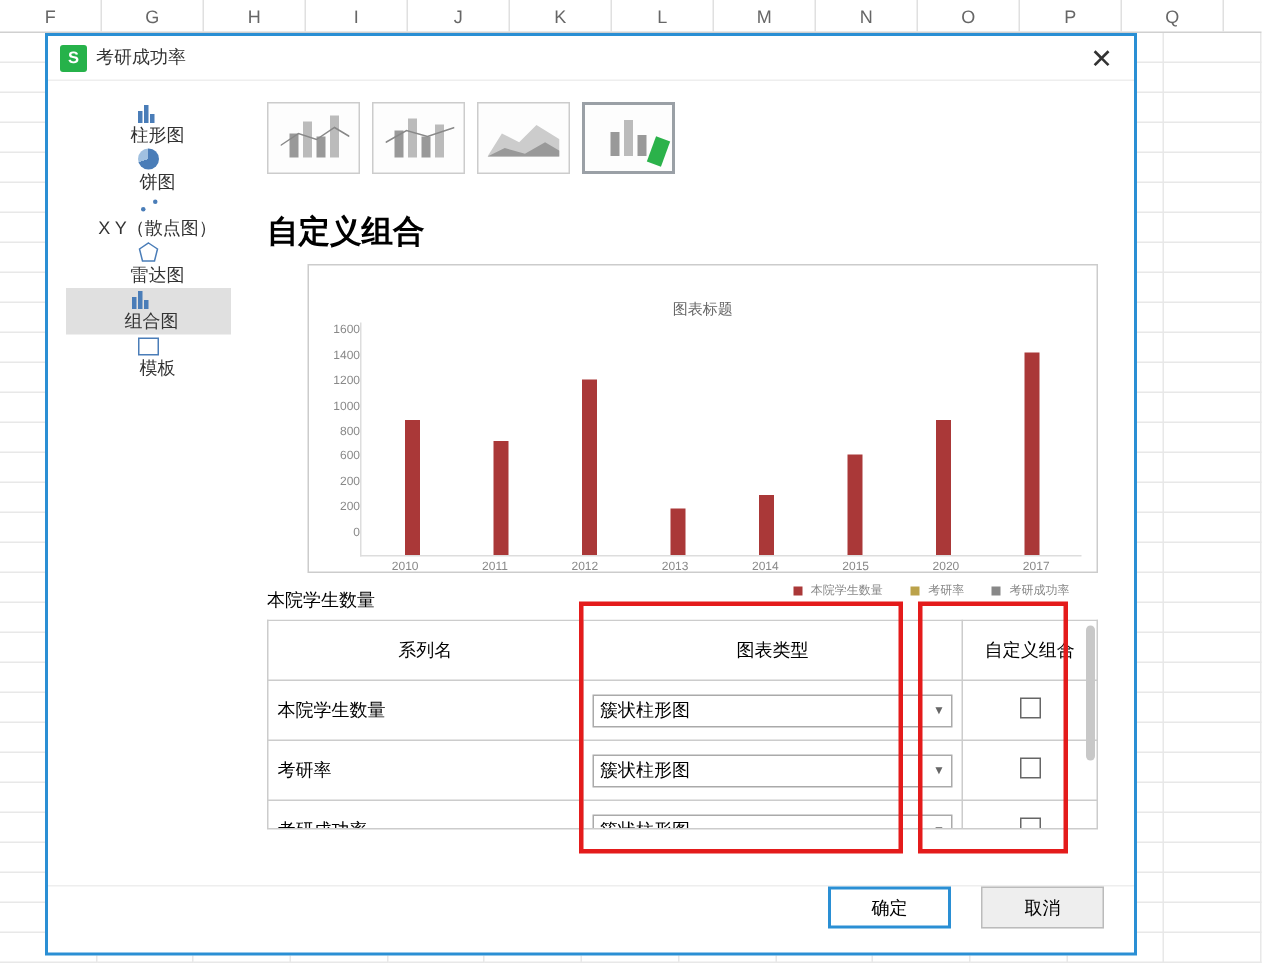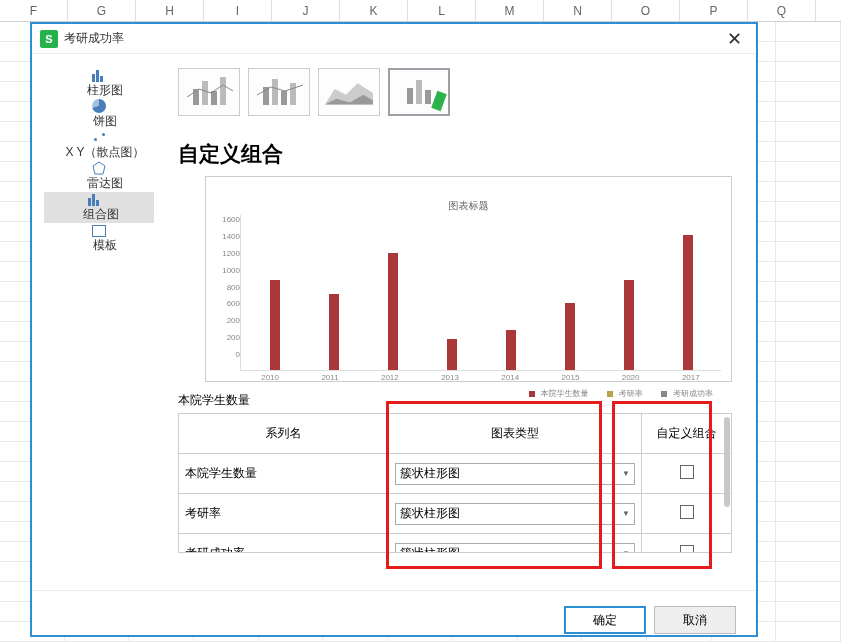--- a/index.html
+++ b/index.html
@@ -80,21 +80,21 @@
 .sel-box { width: 100%; height: 22px; border: 1px solid #aaa; font-size: 12px; padding: 0 4px; background: #fff; display:flex; align-items:center; justify-content:space-between; cursor:pointer; }
 .sel-box .arrow { font-size: 8px; color:#666; }
 .chk { width: 14px; height: 14px; border: 1px solid #666; display: inline-block; cursor:pointer; }
 .red-box { position: absolute; border: 3px solid #e41b1b; pointer-events: none; }
 .red1 { left: 208px; top: -12px; width: 216px; height: 168px; }
 .red2 { left: 434px; top: -12px; width: 100px; height: 168px; }
 .scroll-ind { position:absolute; right:2px; top:4px; width:6px; height:90px; background:#c8c8c8; border-radius:3px; }
 .table-clip { height: 140px; overflow: hidden; position: relative; border-bottom:1px solid #ccc; }
 
 
-.footer { height: 44px; display: flex; justify-content: flex-end; align-items: flex-end; gap: 8px; padding-right: 20px; border-top: 1px solid #eee; }
+.footer { height: 44px; display: flex; justify-content: flex-end; align-items: flex-start; gap: 20px; padding-right: 20px; border-top: 1px solid #eee; }
 .btn { width: 82px; height: 28px; font-size: 12px; cursor: pointer; }
 .btn-ok { border: 2px solid #2a8fd4; background: #fff; }
 .btn-cancel { border: 1px solid #bbb; background: #eee; }
 </style>
 </head>
 <body>
 
 <div class="excel-bg">
   <div class="col-headers">
     <div class="col-h">F</div>

